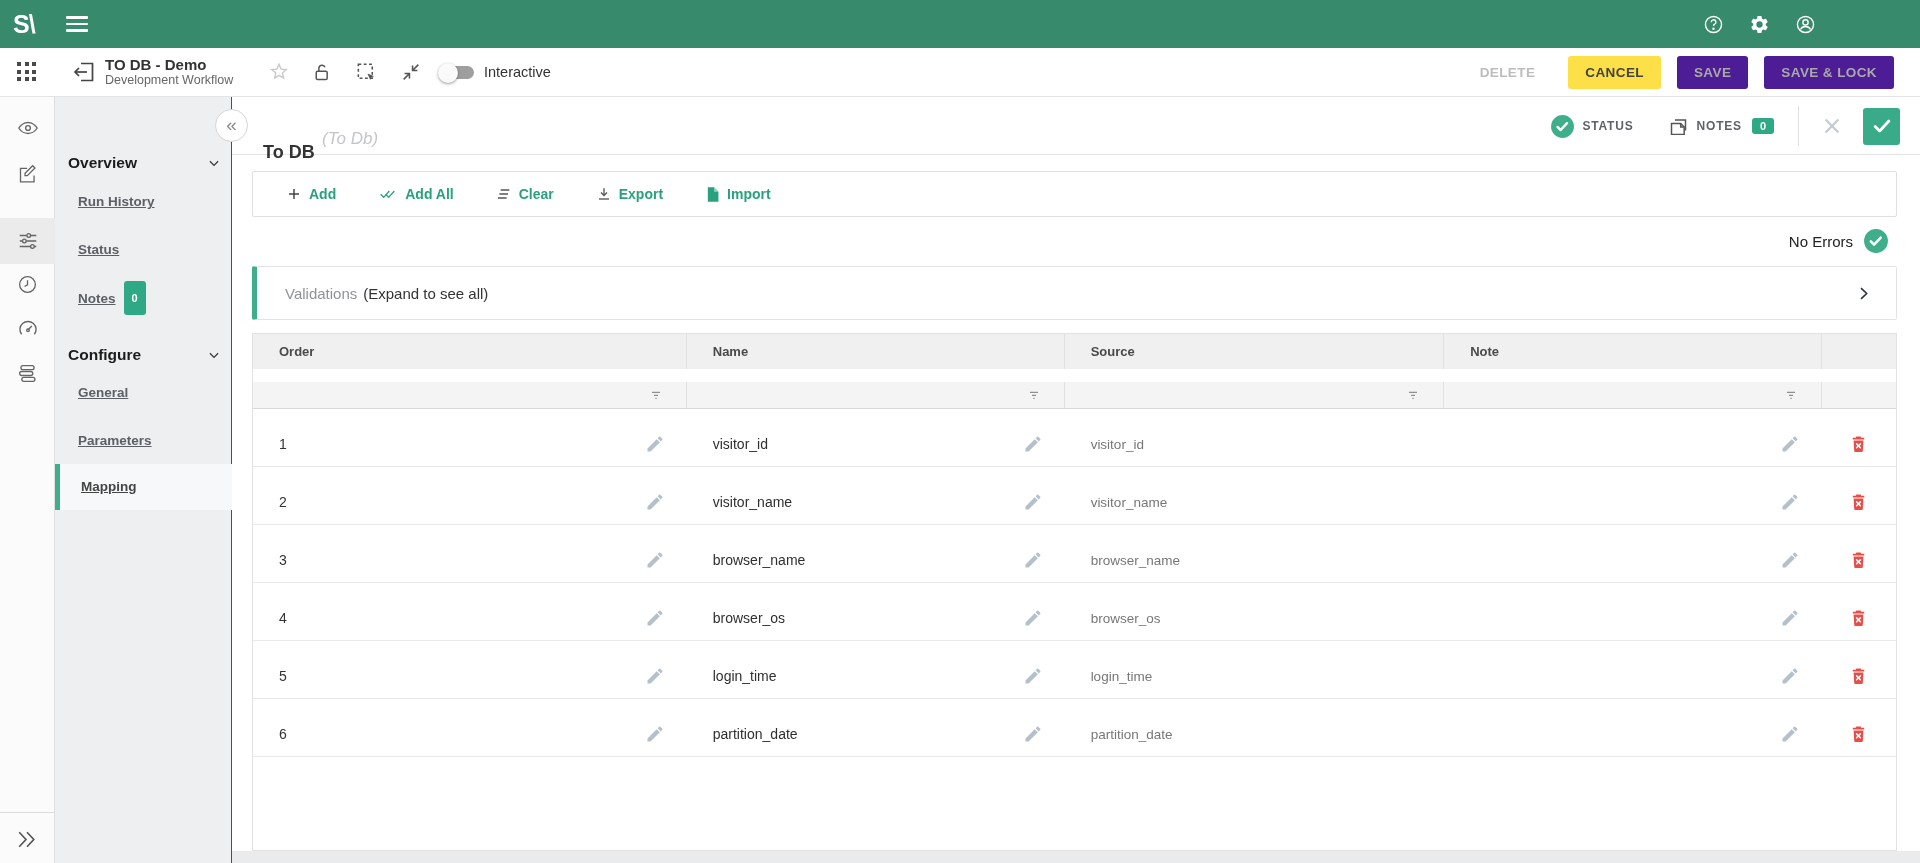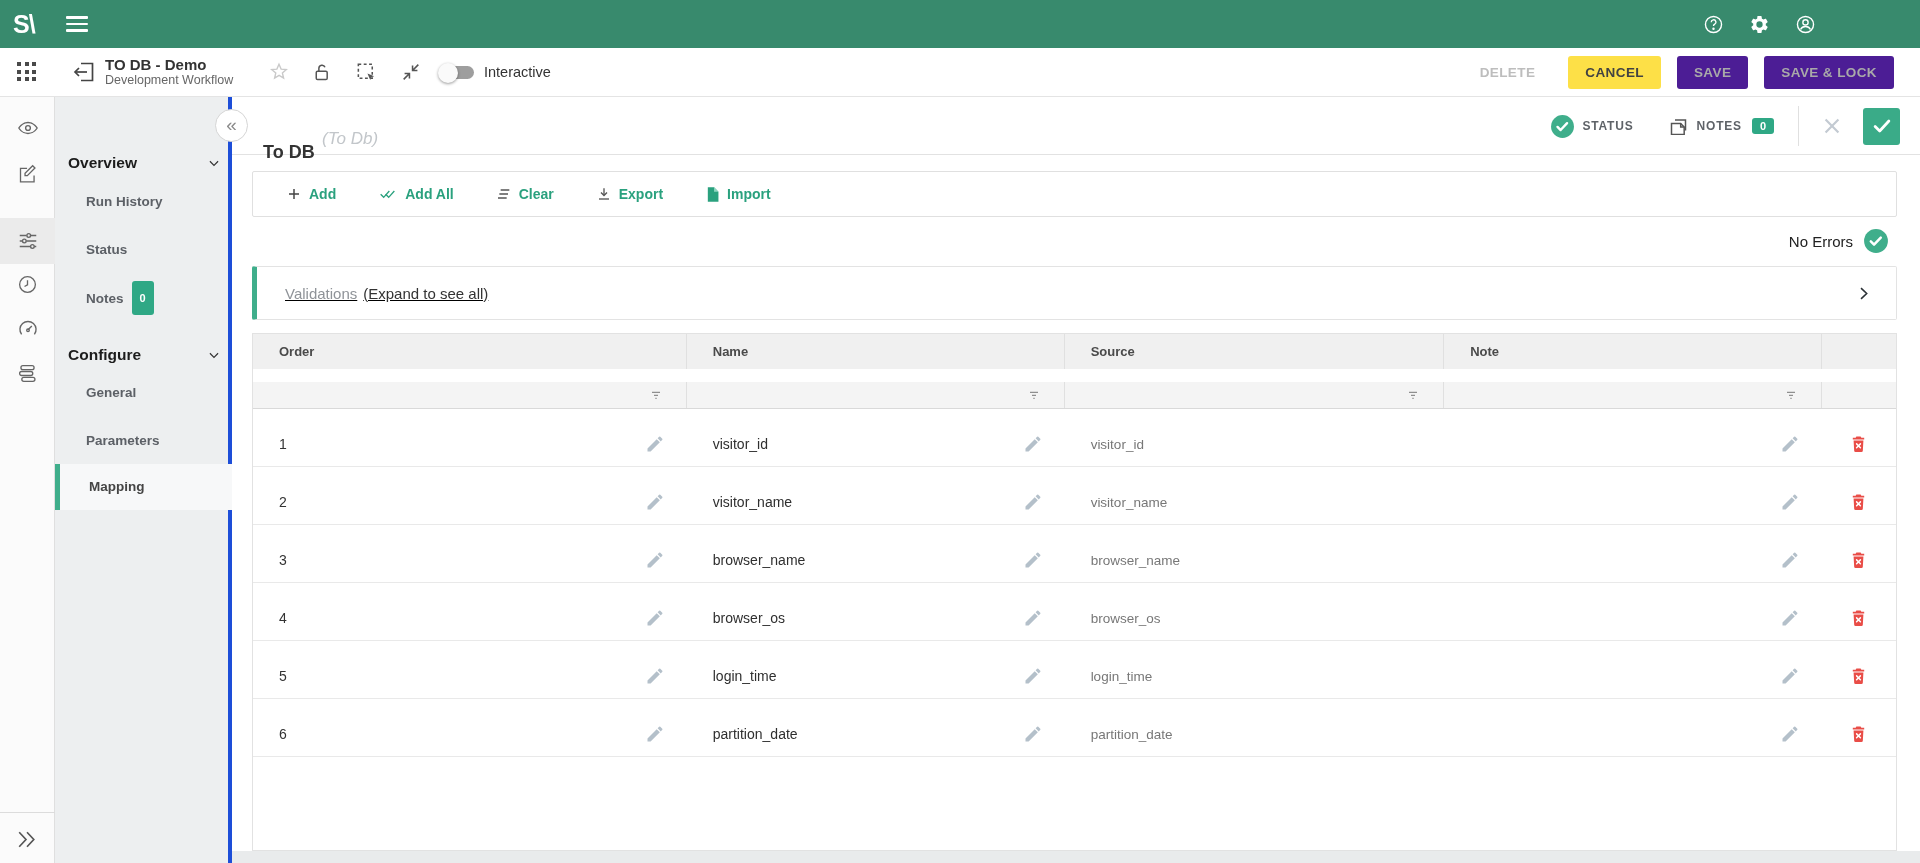--- a/index.html
+++ b/index.html
@@ -47,26 +47,26 @@
   .bodywrap { position:absolute; left:0; top:97px; width:1920px; height:766px; display:flex; }
 
   
   .rail { position:relative; width:55px; height:766px; background:#fbfbfb; border-right:1px solid #dfdfdf; }
   .rail .ric { position:absolute; left:0; width:55px; height:46px; display:flex;
     align-items:center; justify-content:center; cursor:pointer; }
   .ric.sel { background:#ebebeb; }
   .rail-divider { position:absolute; left:0; top:715px; width:55px; height:1px; background:#dcdcdc; }
 
   
-  .nav { position:relative; width:177px; height:766px; background:#edeff0; border-right:4px solid #1d4ed8; }
+  .nav { position:relative; width:177px; height:766px; background:#edeff0; border-right:1px solid #1d4ed8; }
   .nav-heading { position:absolute; left:0; width:177px; height:30px; line-height:30px;
     padding-left:13px; font-size:15.5px; font-weight:700; color:#1c1c1c; cursor:pointer; }
   .nav-heading svg { position:absolute; right:11px; top:8px; }
-  .nav-item { position:absolute; left:12px; width:177px; height:30px; line-height:30px;
-    padding-left:19px; font-size:13.5px; font-weight:700; color:#5c6066; cursor:pointer; }
+  .nav-item { position:absolute; left:4px; width:177px; height:30px; line-height:30px;
+    padding-left:19px; font-size:13.5px; font-weight:700; color:#5c6066; cursor:pointer;text-decoration:underline; }
   .nav-sel { position:absolute; left:0; top:367px; width:177px; height:46px;
     background:#f7f8f9; border-left:5px solid #3fae8b; }
   .nav-item.mapping { top:375px; padding-left:22px; color:#454545; }
   .badge { display:inline-block; background:#2fa885; color:#fff; font-size:11px; font-weight:700;
     border-radius:3px; padding:2px 8px; margin-left:8px; vertical-align:1px; }
 
   
   .main { position:relative; flex:1; height:766px; background:#fff; }
   .main-header { position:relative; height:58px; border-bottom:1px solid #e2e2e2; }
   .collapse-btn { position:absolute; left:-17px; top:12px; width:33px; height:33px; background:#fff;
@@ -86,21 +86,21 @@
   
   .card { position:absolute; left:20px; top:74px; width:1645px; }
   .btnbar { height:46px; border:1px solid #e0e0e0; border-radius:2px; display:flex;
     align-items:center; padding-left:33px; gap:0; }
   .actbtn { display:flex; align-items:center; gap:7px; margin-right:42px; cursor:pointer;
     font-size:14px; font-weight:700; color:#2aa17e; }
   .noerrors { height:44px; margin-top:2px; display:flex; align-items:center; justify-content:flex-end;
     gap:10px; padding-right:8px; }
   .noerrors-text { font-size:15px; color:#222; }
   .valbox { height:54px; margin-top:3px; border:1px solid #e3e3e3; border-left:5px solid #3fae8b;
-    border-radius:2px; display:flex; align-items:center; padding:0 24px 0 28px; cursor:pointer;text-decoration:underline; }
+    border-radius:2px; display:flex; align-items:center; padding:0 24px 0 28px; cursor:pointer; }
   .val-title { font-size:15px; color:#8f9398; }
   .val-hint { font-size:15px; color:#333; margin-left:6px; }
   .valbox .spacer { flex:1; }
 
   
   .tablebox { margin-top:13px; height:518px; border:1px solid #e2e2e2; border-top:none; }
   .trow { display:flex; width:100%;margin-top:13px; }
   .th { background:#f0f0f0; height:36px; border-top:1px solid #e2e2e2; }
   .th .cell { font-size:13px; font-weight:700; color:#4a4a4a; display:flex; align-items:center; }
   .tf { background:#f4f4f4; height:27px; border-bottom:1px solid #d9d9d9; }

